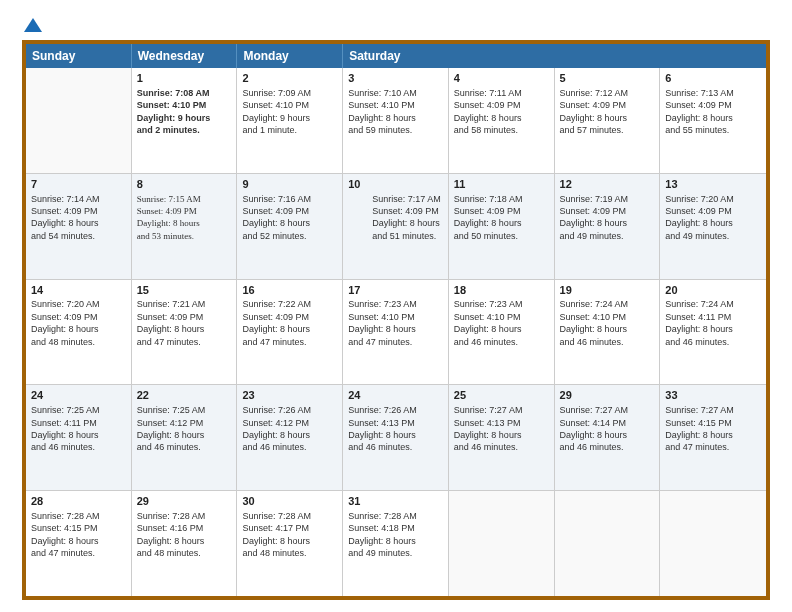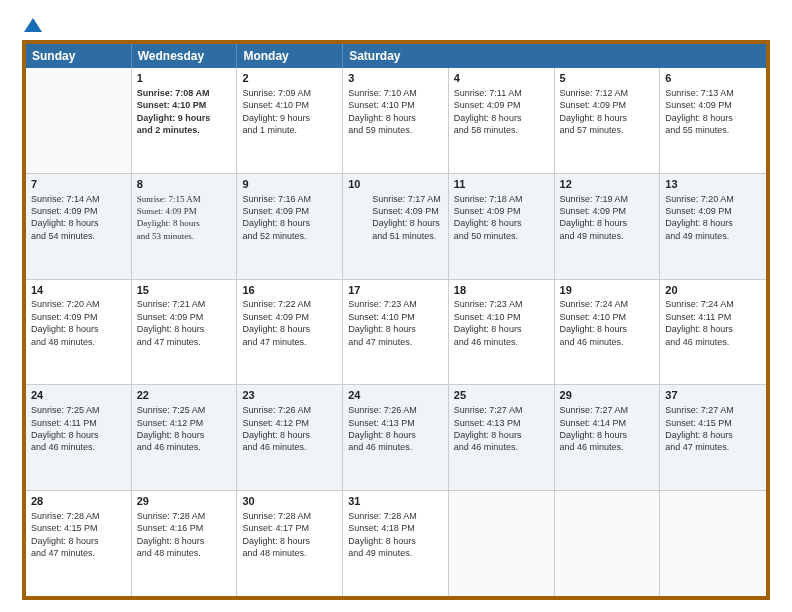--- a/index.html
+++ b/index.html
@@ -316,21 +316,21 @@
 and 46 minutes.</div>
           </div>
           <div class="cal-cell">
             <span class="day-num">29</span>
             <div class="cell-info" style="white-space: pre-line;">Sunrise: 7:27 AM
 Sunset: 4:14 PM
 Daylight: 8 hours
 and 46 minutes.</div>
           </div>
           <div class="cal-cell">
-            <span class="day-num">37</span>
+            <span class="day-num">33</span>
             <div class="cell-info" style="white-space: pre-line;">Sunrise: 7:27 AM
 Sunset: 4:15 PM
 Daylight: 8 hours
 and 47 minutes.</div>
           </div>
         </div>
         <div class="cal-row">
           <div class="cal-cell">
             <span class="day-num">28</span>
             <div class="cell-info" style="white-space: pre-line;">Sunrise: 7:28 AM

